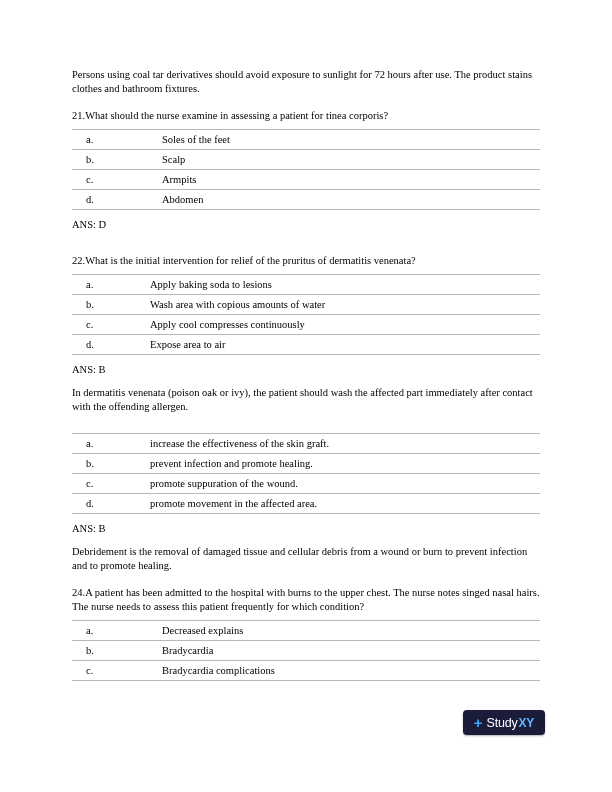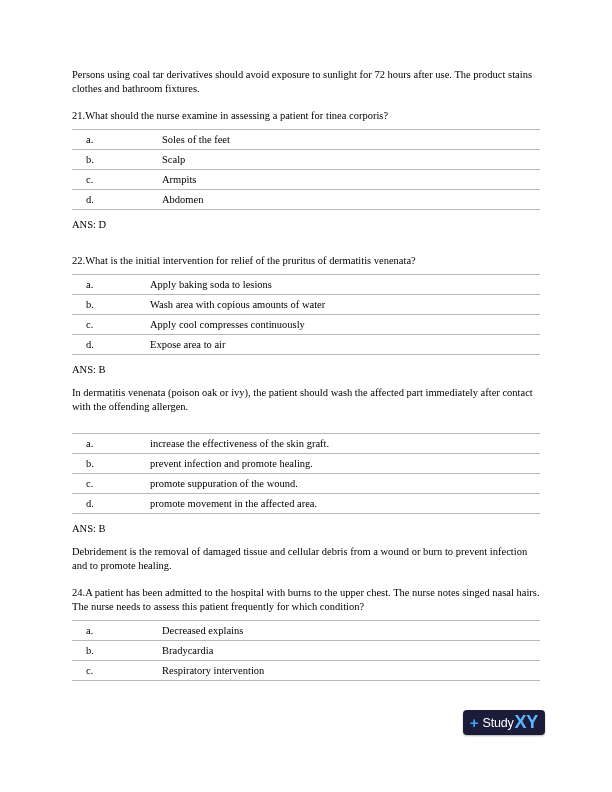--- a/index.html
+++ b/index.html
@@ -89,21 +89,21 @@
   .badge .study {
     color: #ffffff;
     font-family: "Liberation Sans", sans-serif;
     font-size: 12.5px;
     font-weight: normal;
     letter-spacing: -0.2px;
   }
   .badge .xy {
     color: #5bb8ff;
     font-family: "Liberation Sans", sans-serif;
-    font-size: 18px;
+    font-size: 12px;
     font-weight: bold;
     letter-spacing: -0.2px;
     margin-left: -3px;
   }
   .footer {
     position: absolute;
     left: 0;
     right: 0;
     top: 760px;
     text-align: center;
@@ -213,21 +213,21 @@
           <tr>
         <td class="lbl">a.</td>
         <td class="txt">Decreased explains</td>
       </tr>
       <tr>
         <td class="lbl">b.</td>
         <td class="txt">Bradycardia</td>
       </tr>
       <tr>
         <td class="lbl">c.</td>
-        <td class="txt">Respiratory intervention</td>
+        <td class="txt">Bradycardia complications</td>
       </tr>
     </tbody>
       </table>
 
   </div>
 
   <div class="badge">
     <span class="plus">+</span>
     <span class="study">Study</span>
       <span class="xy">XY</span>

